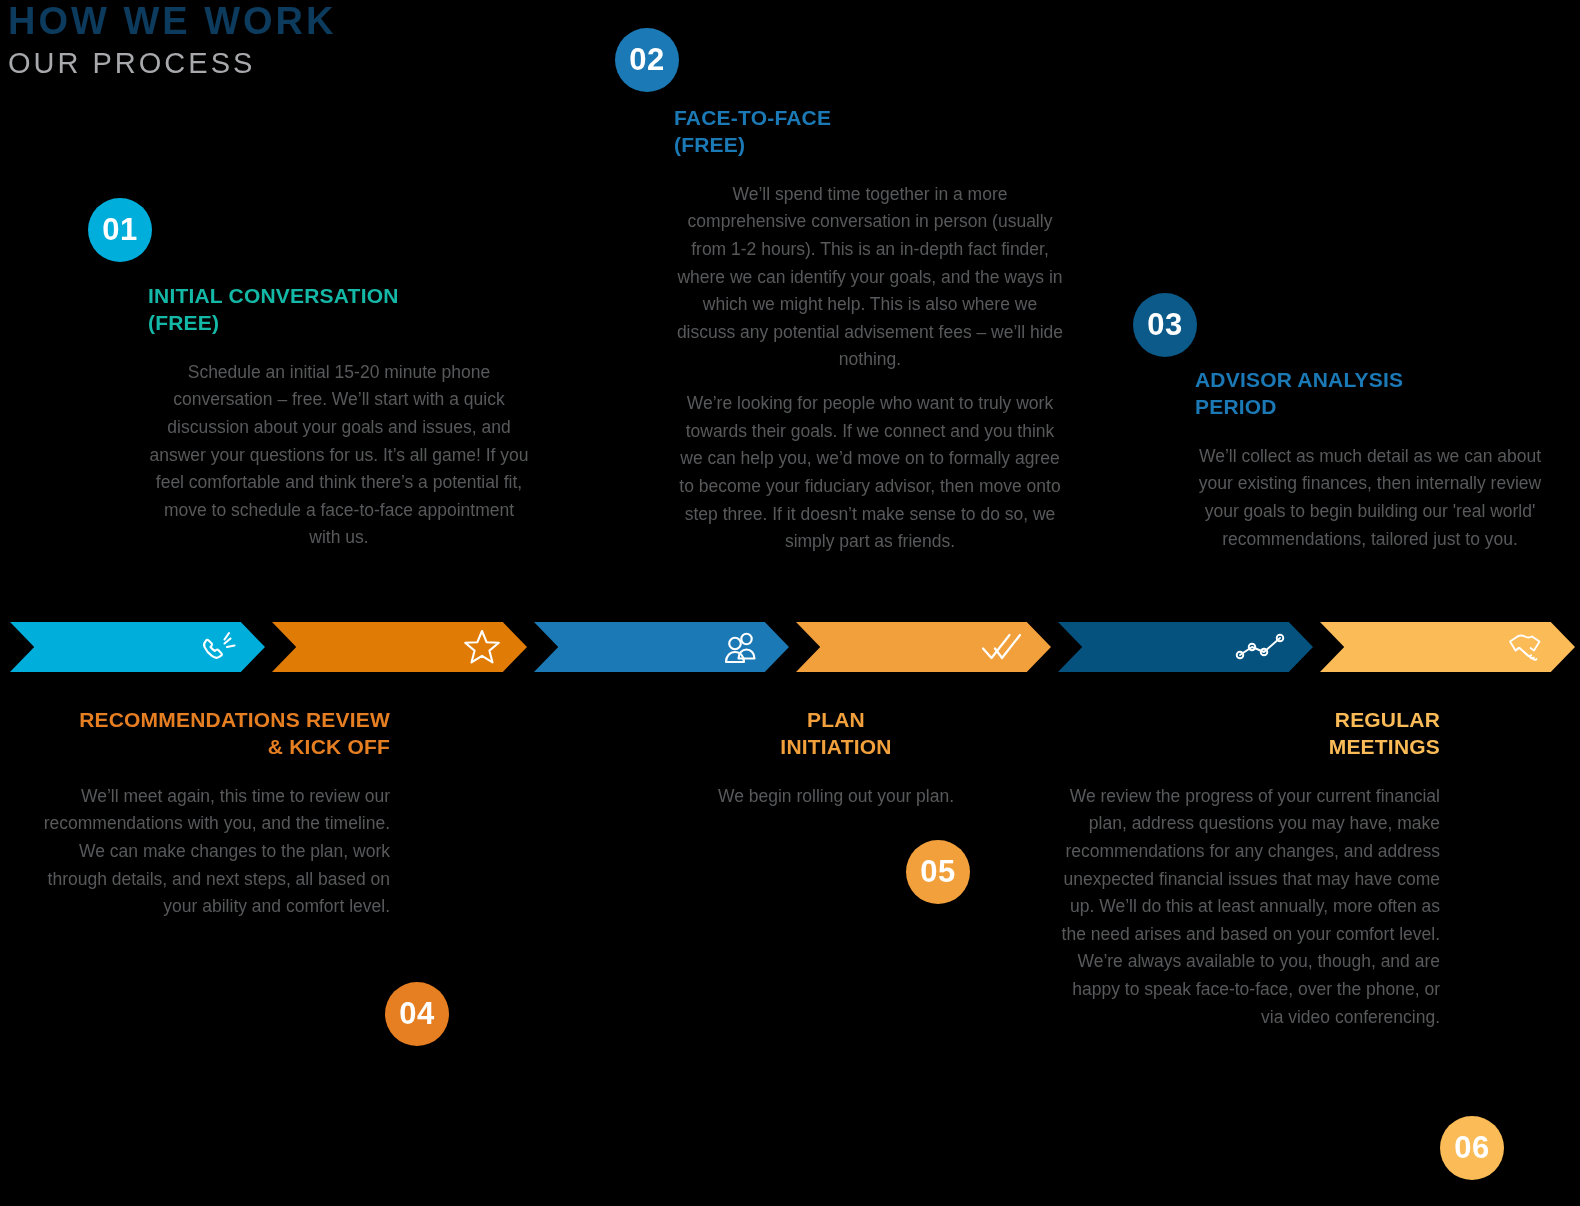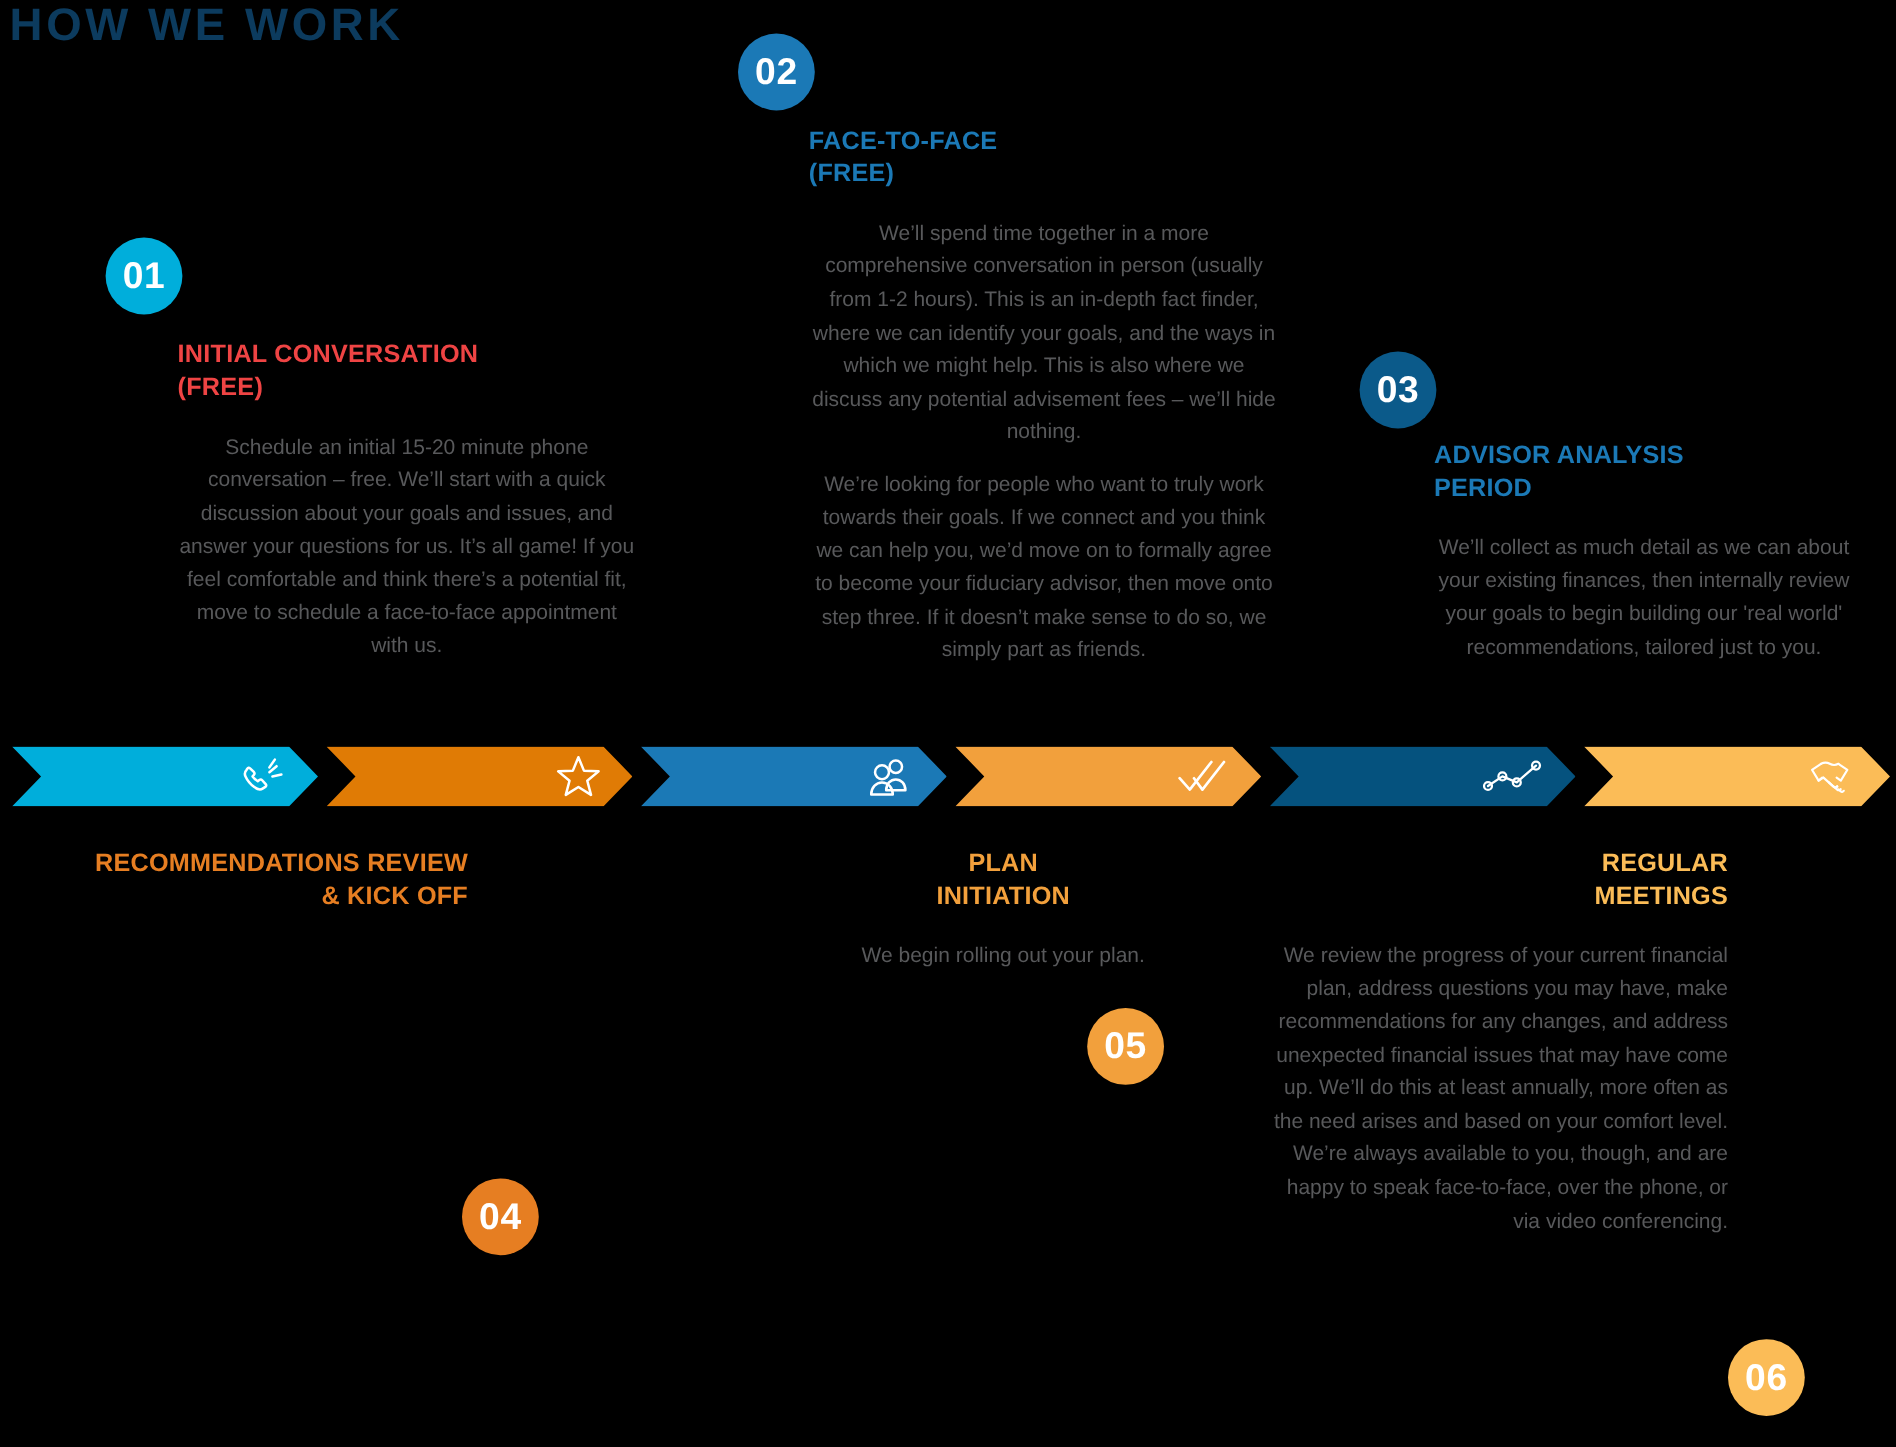--- a/index.html
+++ b/index.html
@@ -64,25 +64,26 @@
   .ta-r { text-align:right; }
   .ta-c { text-align:center; }
 </style>
 </head>
 <body>
 
 <div class="stage">
 
   <div class="hdr">
     <div class="hdr-main">HOW WE WORK</div>
+    <div class="hdr-sub">OUR PROCESS</div>
   </div>
 
   <div class="badge" style="left:88px; top:198px; background:#00AEDB;">01</div>
   <div class="step" style="left:148px; top:282px; width:382px;">
-    <h3 style="color:#ef4444;">
+    <h3 style="color:#14b8a6;">
       <span>INITIAL CONVERSATION</span><br>
       <span>(FREE)</span>
     </h3>
     <p>Schedule an initial 15-20 minute phone conversation – free.  We’ll start with a quick discussion about your goals and issues, and answer your questions for us.  It’s all game!  If you feel comfortable and think there’s a potential fit, move to schedule a face-to-face appointment with us.</p>
   </div>
 
   <div class="badge" style="left:615px; top:28px; background:#1B79B6;">02</div>
   <div class="step" style="left:674px; top:104px; width:392px;">
     <h3 style="color:#1B79B6;">
       <span>FACE-TO-FACE</span><br>
@@ -168,20 +169,21 @@
         </svg>
       </span>
     </div>
   </div>
 
   <div class="bstep ta-r" style="left:18px; top:706px; width:372px;">
     <h3 style="color:#E67E22;">
       <span>RECOMMENDATIONS REVIEW</span><br>
       <span>&amp; KICK OFF</span>
     </h3>
+    <p>We’ll meet again, this time to review our recommendations with you, and the timeline.  We can make changes to the plan, work through details, and next steps, all based on your ability and comfort level.</p>
   </div>
   <div class="badge" style="left:385px; top:982px; background:#E67E22;">04</div>
 
   <div class="bstep ta-c" style="left:608px; top:706px; width:456px;">
     <h3 style="color:#F2A03C;">
       <span>PLAN</span><br>
       <span>INITIATION</span>
     </h3>
     <p>We begin rolling out your plan.</p>
   </div>

